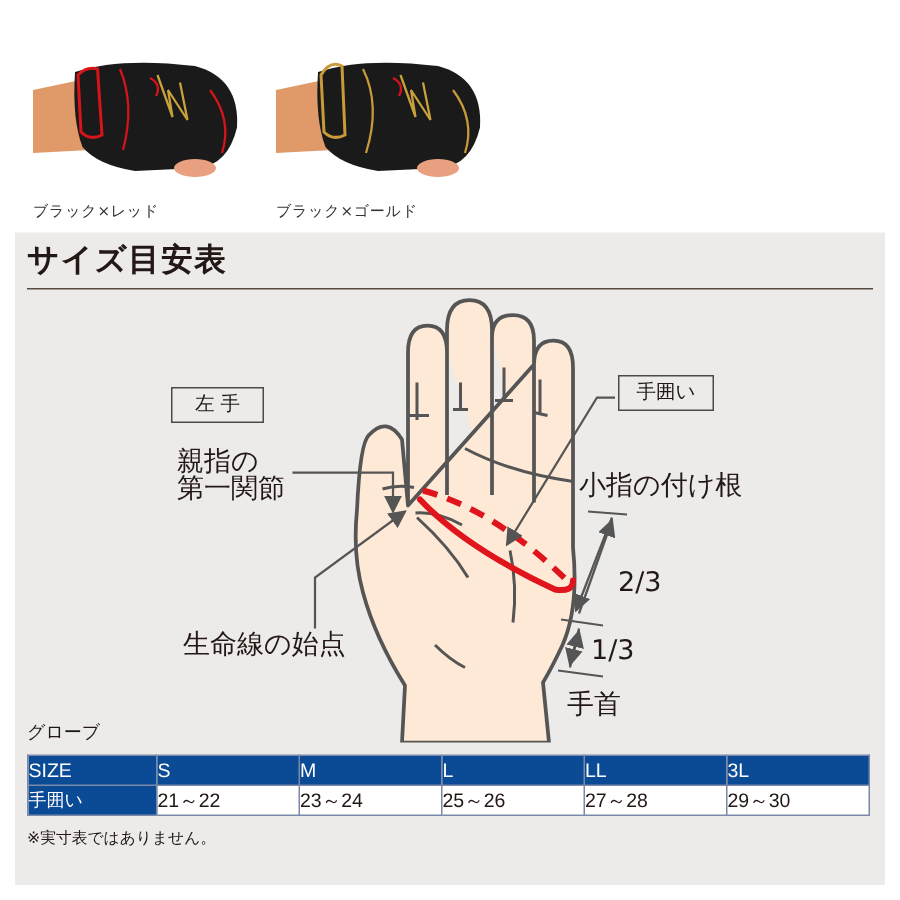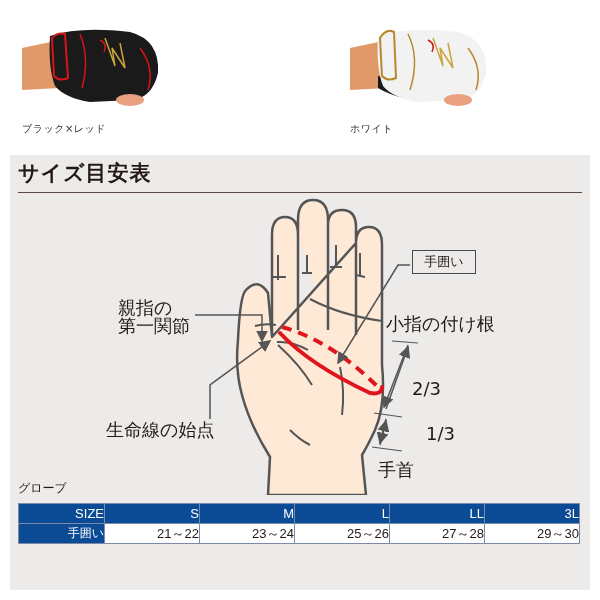--- a/index.html
+++ b/index.html
@@ -1,32 +1,32 @@
 <!DOCTYPE html>
 <html><head>
 <meta charset="utf-8">
 <style>
   html,body{margin:0;padding:0;background:#ffffff;}
   body{width:600px;height:600px;position:relative;overflow:hidden;font-family:"DejaVu Sans","Liberation Sans",sans-serif;color:#231815;}
   .products{position:absolute;left:0;top:0;width:600px;height:150px;}
-  .product{position:absolute;top:0;width:170px;height:145px;text-decoration:underline;}
+  .product{position:absolute;top:12px;width:170px;height:145px;text-decoration:underline;}
   .product .photo{position:absolute;left:20px;top:18px;width:140px;height:90px;}
   .product .label{position:absolute;left:22px;top:122px;font-size:10px;color:#333;letter-spacing:0.5px;white-space:nowrap;}
   .panel{position:absolute;left:10px;top:155px;width:580px;height:435px;background:#ecebe9;}
   .title{position:absolute;left:8px;top:4px;font-size:21px;font-weight:bold;color:#231815;letter-spacing:1px;}
   .title-rule{position:absolute;left:8px;right:8px;top:37px;height:1px;background:#5a4a42;}
   .method{position:absolute;left:8px;top:52px;font-size:12px;color:#231815;white-space:nowrap;}
   .method .sq{display:inline-block;width:10px;height:10px;background:#231815;margin-right:6px;vertical-align:-1px;}
   .diagram{position:absolute;left:0;top:0;width:580px;height:340px;}
   .dlabel{position:absolute;font-size:18px;color:#231815;white-space:nowrap;line-height:18px;}
   .box-label{position:absolute;border:1.5px solid #4a4a4a;background:#ecebe9;font-size:13px;text-align:center;line-height:22px;}
   .glove-heading{position:absolute;left:8px;top:325px;font-size:12px;color:#231815;}
   .unit{position:absolute;right:10px;top:331px;font-size:10px;color:#231815;margin-top:32px;}
   table.size{position:absolute;left:8px;top:348px;width:562px;border-collapse:collapse;table-layout:fixed;font-family:"Liberation Sans",sans-serif;}
-  table.size th,table.size td{border:1px solid #7a8aa8;height:19px;padding:0;text-align:right;font-size:13px;}
+  table.size th,table.size td{border:1px solid #7a8aa8;height:19px;padding:0;text-align:left;font-size:13px;}
   table.size th{background:#0b4a95;color:#ffffff;font-weight:normal;}
   table.size td{background:#ffffff;color:#231815;}
   table.size td.rowhead{background:#0b4a95;color:#ffffff;font-size:12px;}
   .note{position:absolute;left:8px;font-size:10.5px;color:#231815;white-space:nowrap;}
 </style>
 </head>
 <body>
 
 <div class="products">
   <div class="product" style="left:0;">
@@ -35,33 +35,32 @@
       <path d="M30 18 Q60 8 110 14 Q140 22 138 55 Q132 80 112 82 L70 84 Q45 80 35 68 Q28 50 30 18 Z" fill="#1a1a1a"></path>
       <path d="M32 20 Q38 14 45 16 L48 60 Q40 64 34 58 Z" fill="none" stroke="#d7141a" stroke-width="2"></path>
       <path d="M60 16 Q70 40 62 70" fill="none" stroke="#d7141a" stroke-width="1.5"></path>
       <path d="M120 30 Q135 50 128 72" fill="none" stroke="#d7141a" stroke-width="1.5"></path>
       <path d="M85 20 L95 48 L92 30 L105 50 L100 25" fill="none" stroke="#c9a23a" stroke-width="1.5"></path>
       <path d="M80 22 Q88 26 84 34" fill="none" stroke="#d7141a" stroke-width="1.5"></path>
       <ellipse cx="110" cy="82" rx="14" ry="6" fill="#e8a080"></ellipse>
     </svg>
     <div class="label">ブラック×レッド</div>
   </div>
-  <div class="product" style="left:328px;">
+  <div class="product" style="left:162px;">
     <svg class="photo" viewBox="0 0 140 90">
       <path d="M2 30 L40 22 L40 70 L2 72 Z" fill="#e09a6a"></path>
-      <path d="M30 58 Q45 60 60 72 L55 80 Q40 76 30 70 Z" fill="#1a1a1a"></path>
-      <path d="M30 18 Q60 8 110 14 Q140 22 138 55 Q132 80 112 82 L70 84 Q45 80 35 68 Q28 50 30 18 Z" fill="#f2f2f2"></path>
-      <path d="M32 20 Q38 10 46 14 L48 60 Q40 64 34 58 Z" fill="none" stroke="#b8892e" stroke-width="2"></path>
-      <path d="M60 16 Q72 40 62 72" fill="none" stroke="#b8892e" stroke-width="1.5"></path>
-      <path d="M120 30 Q135 50 128 72" fill="none" stroke="#b8892e" stroke-width="1.5"></path>
+      <path d="M30 18 Q60 8 110 14 Q140 22 138 55 Q132 80 112 82 L70 84 Q45 80 35 68 Q28 50 30 18 Z" fill="#1a1a1a"></path>
+      <path d="M32 20 Q38 10 46 14 L48 60 Q40 64 34 58 Z" fill="none" stroke="#c99a3a" stroke-width="2"></path>
+      <path d="M60 16 Q72 40 62 72" fill="none" stroke="#c99a3a" stroke-width="1.5"></path>
+      <path d="M120 30 Q135 50 128 72" fill="none" stroke="#c99a3a" stroke-width="1.5"></path>
       <path d="M85 20 L95 48 L92 30 L105 50 L100 25" fill="none" stroke="#c9a23a" stroke-width="1.5"></path>
       <path d="M80 22 Q88 26 84 34" fill="none" stroke="#d7141a" stroke-width="1.5"></path>
       <ellipse cx="110" cy="82" rx="14" ry="6" fill="#e8a080"></ellipse>
     </svg>
-    <div class="label">ホワイト</div>
+    <div class="label">ブラック×ゴールド</div>
   </div>
 </div>
 
 <div class="panel">
   <div class="title">サイズ目安表</div>
   <div class="title-rule"></div>
 
   <svg class="diagram" viewBox="0 0 580 340">
     <defs>
       <marker id="arr" markerWidth="8" markerHeight="8" refX="7" refY="4" orient="auto">
@@ -99,27 +98,28 @@
     <path d="M200 264 L200 230 L260 186" fill="none" stroke="#555" stroke-width="1.5" marker-end="url(#arr)"></path>
     <path d="M400 110 L388 110 L328 208" fill="none" stroke="#555" stroke-width="1.5" marker-end="url(#arr)"></path>
 
     <path d="M382 186 L408 188 M364 258 L392 262 M362 292 L392 296" stroke="#555" stroke-width="1.2"></path>
     <path d="M398 190 L374 252" stroke="#555" stroke-width="1.5" marker-end="url(#arr)"></path>
     <path d="M376 254 L398 192" stroke="#555" stroke-width="1.5" marker-end="url(#arr)"></path>
     <path d="M376 264 L370 288" stroke="#555" stroke-width="1.5" marker-end="url(#arr)"></path>
     <path d="M370 290 L376 266" stroke="#555" stroke-width="1.5" marker-end="url(#arr)"></path>
   </svg>
 
+  <div class="box-label" style="left:104px;top:103px;width:60px;">左 手</div>
   <div class="box-label" style="left:402px;top:95px;width:62px;">手囲い</div>
   <div class="dlabel" style="left:108px;top:144px;">親指の</div>
   <div class="dlabel" style="left:108px;top:162px;">第一関節</div>
-  <div class="dlabel" style="left:96px;top:266px;">生命線の始点</div>
+  <div class="dlabel" style="left:112px;top:266px;">生命線の始点</div>
   <div class="dlabel" style="left:376px;top:160px;text-align:center;">小指の付け根</div>
   <div class="dlabel" style="left:402px;top:213px;margin-top:12px;">2/3</div>
-  <div class="dlabel" style="left:416px;top:270px;">1/3</div>
+  <div class="dlabel" style="left:384px;top:270px;">1/3</div>
   <div class="dlabel" style="left:368px;top:306px;">手首</div>
 
   <div class="glove-heading">グローブ</div>
   <div class="unit">(cm)</div>
   <table class="size">
     <colgroup>
         <col style="width:86px">
         <col>
         <col>
         <col>
@@ -138,13 +138,14 @@
     <tr>
       <td class="rowhead">手囲い</td>
       <td>21～22</td>
       <td>23～24</td>
       <td>25～26</td>
       <td>27～28</td>
       <td>29～30</td>
     </tr>
   </tbody>
     </table>
+  <div class="note" style="top:397px;">※実寸表ではありません。</div>
 </div>
 
 </body></html>

